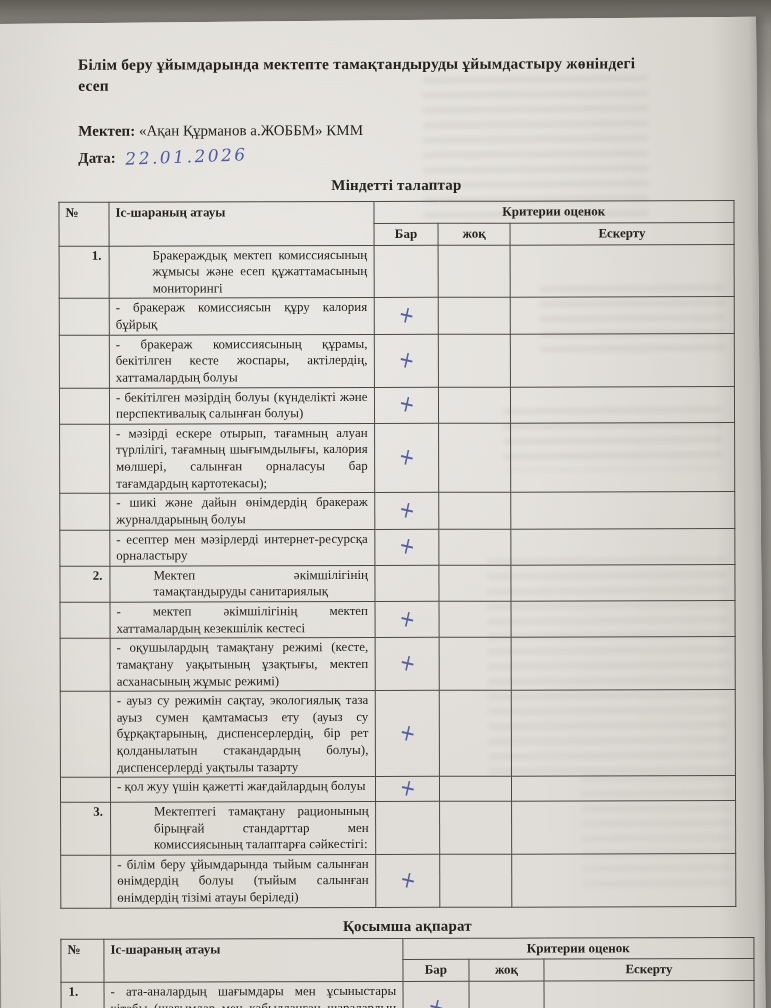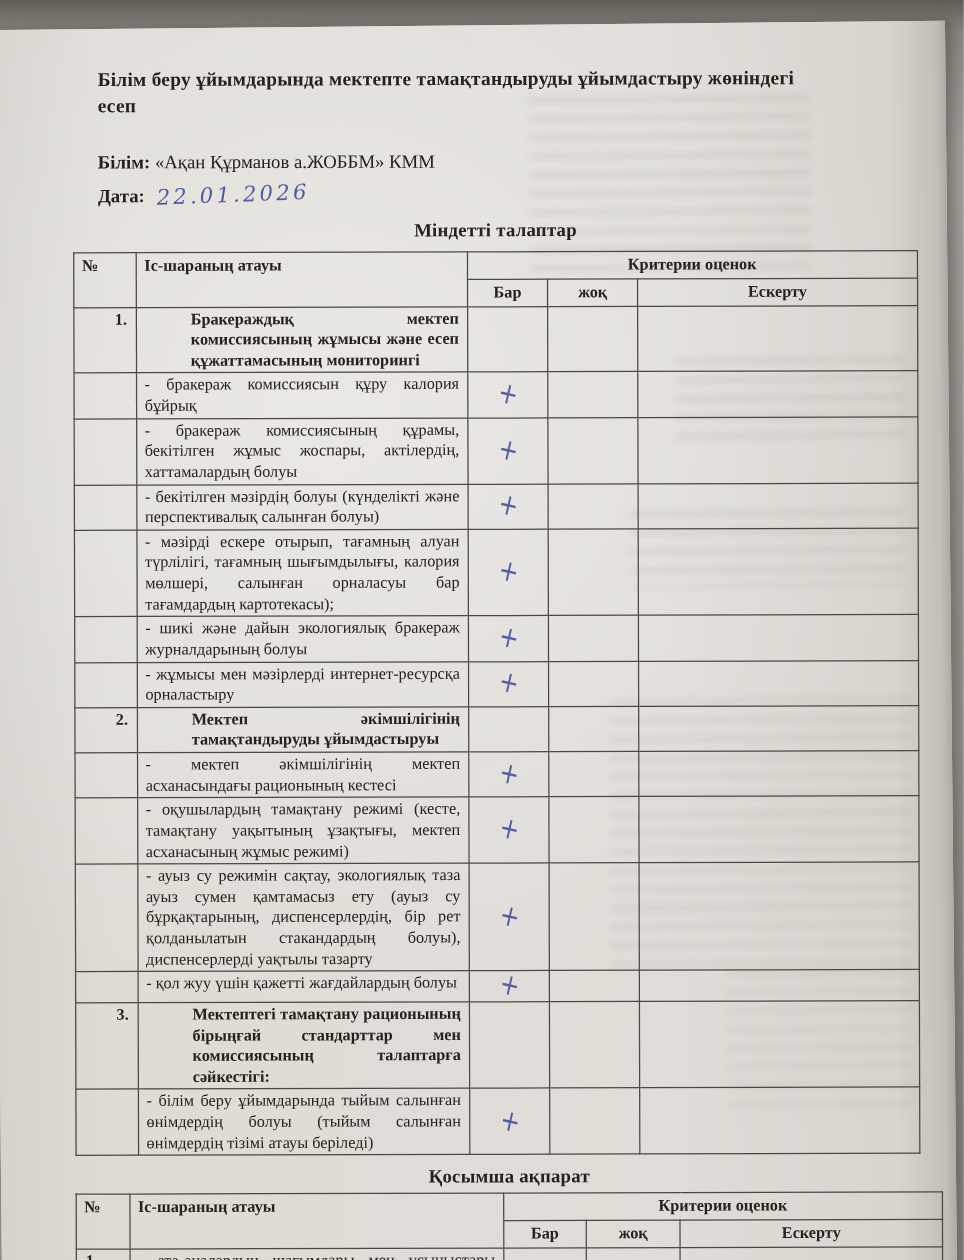--- a/index.html
+++ b/index.html
@@ -64,21 +64,21 @@
     font-size:13px;line-height:1.28;
     padding:1px 6px;vertical-align:top;
     overflow:hidden;
   }
   thead th{font-weight:bold;padding:2px 6px;}
   .h-num,.h-act{text-align:left;vertical-align:top;}
   .h-crit,.h-bar,.h-zhok,.h-esk{}
   .c-num{text-align:right;padding-right:7px;font-weight:bold;}
   .t2 .c-num{text-align:left;padding-left:7px;}
   .c-act{text-align:justify;}
-  tr.sect .c-act{font-weight:bold;padding-left:43px;}
+  tr.sect .c-act{font-weight:normal;padding-left:43px;}
   .c-bar{text-align:center;vertical-align:middle;}
   .plus{
     display:inline-block;color:var(--ink);opacity:.88;
     font-family:"DejaVu Sans",sans-serif;font-weight:400;font-size:21px;line-height:1;
     transform:rotate(13deg) scale(.9,1.12);
   }
 </style>
 </head>
 <body>
 
@@ -87,21 +87,21 @@
   <div class="ghost g2"></div>
   <div class="ghost g3"></div>
   <div class="ghost g4"></div>
   <div class="ghost g5"></div>
 
   <div class="content">
 
     <h1>Білім беру ұйымдарында мектепте тамақтандыруды ұйымдастыру жөніндегі есеп</h1>
 
     <p class="meta">
-      <span class="lbl">Білім:</span>
+      <span class="lbl">Мектеп:</span>
       <span>«Ақан Құрманов а.ЖОББМ» КММ</span>
     </p>
     <p class="meta">
       <span class="lbl">Дата:</span>
       <span class="hand">22.01.2026</span>
     </p>
 
     <h2 class="w1">Міндетті талаптар</h2>
 
     <table class="t1">
@@ -134,63 +134,63 @@
         </tr>
         <tr>
           <td class="c-num"></td>
           <td class="c-act">- бракераж комиссиясын құру калория бұйрық</td>
           <td class="c-bar"><span class="plus">+</span></td>
           <td class="c-zhok"></td>
           <td class="c-esk"></td>
         </tr>
         <tr>
           <td class="c-num"></td>
-          <td class="c-act">- бракераж комиссиясының құрамы, бекітілген жұмыс жоспары, актілердің, хаттамалардың болуы</td>
+          <td class="c-act">- бракераж комиссиясының құрамы, бекітілген кесте жоспары, актілердің, хаттамалардың болуы</td>
           <td class="c-bar"><span class="plus">+</span></td>
           <td class="c-zhok"></td>
           <td class="c-esk"></td>
         </tr>
         <tr>
           <td class="c-num"></td>
           <td class="c-act">- бекітілген мәзірдің болуы (күнделікті және перспективалық салынған болуы)</td>
           <td class="c-bar"><span class="plus">+</span></td>
           <td class="c-zhok"></td>
           <td class="c-esk"></td>
         </tr>
         <tr>
           <td class="c-num"></td>
           <td class="c-act">- мәзірді ескере отырып, тағамның алуан түрлілігі, тағамның шығымдылығы, калория мөлшері, салынған орналасуы бар тағамдардың картотекасы);</td>
           <td class="c-bar"><span class="plus">+</span></td>
           <td class="c-zhok"></td>
           <td class="c-esk"></td>
         </tr>
         <tr>
           <td class="c-num"></td>
-          <td class="c-act">- шикі және дайын экологиялық бракераж журналдарының болуы</td>
-          <td class="c-bar"><span class="plus">+</span></td>
-          <td class="c-zhok"></td>
-          <td class="c-esk"></td>
-        </tr>
-        <tr>
-          <td class="c-num"></td>
-          <td class="c-act">- жұмысы мен мәзірлерді интернет-ресурсқа орналастыру</td>
+          <td class="c-act">- шикі және дайын өнімдердің бракераж журналдарының болуы</td>
+          <td class="c-bar"><span class="plus">+</span></td>
+          <td class="c-zhok"></td>
+          <td class="c-esk"></td>
+        </tr>
+        <tr>
+          <td class="c-num"></td>
+          <td class="c-act">- есептер мен мәзірлерді интернет-ресурсқа орналастыру</td>
           <td class="c-bar"><span class="plus">+</span></td>
           <td class="c-zhok"></td>
           <td class="c-esk"></td>
         </tr>
         <tr class="sect">
           <td class="c-num">2.</td>
-          <td class="c-act">Мектеп әкімшілігінің тамақтандыруды ұйымдастыруы</td>
+          <td class="c-act">Мектеп әкімшілігінің тамақтандыруды санитариялық</td>
           <td class="c-bar"><span class="plus"></span></td>
           <td class="c-zhok"></td>
           <td class="c-esk"></td>
         </tr>
         <tr>
           <td class="c-num"></td>
-          <td class="c-act">- мектеп әкімшілігінің мектеп асханасындағы рационының кестесі</td>
+          <td class="c-act">- мектеп әкімшілігінің мектеп хаттамалардың кезекшілік кестесі</td>
           <td class="c-bar"><span class="plus">+</span></td>
           <td class="c-zhok"></td>
           <td class="c-esk"></td>
         </tr>
         <tr>
           <td class="c-num"></td>
           <td class="c-act">- оқушылардың тамақтану режимі (кесте, тамақтану уақытының ұзақтығы, мектеп асханасының жұмыс режимі)</td>
           <td class="c-bar"><span class="plus">+</span></td>
           <td class="c-zhok"></td>
           <td class="c-esk"></td>

